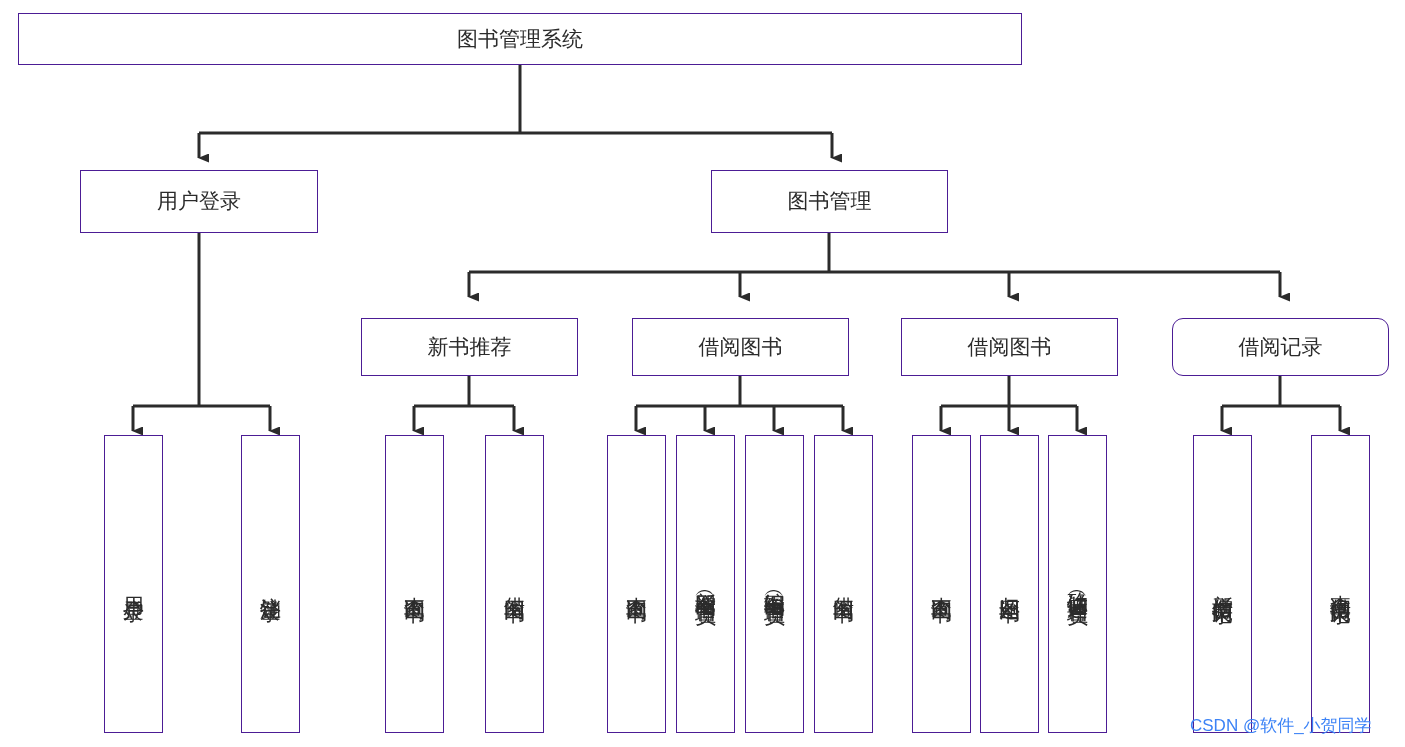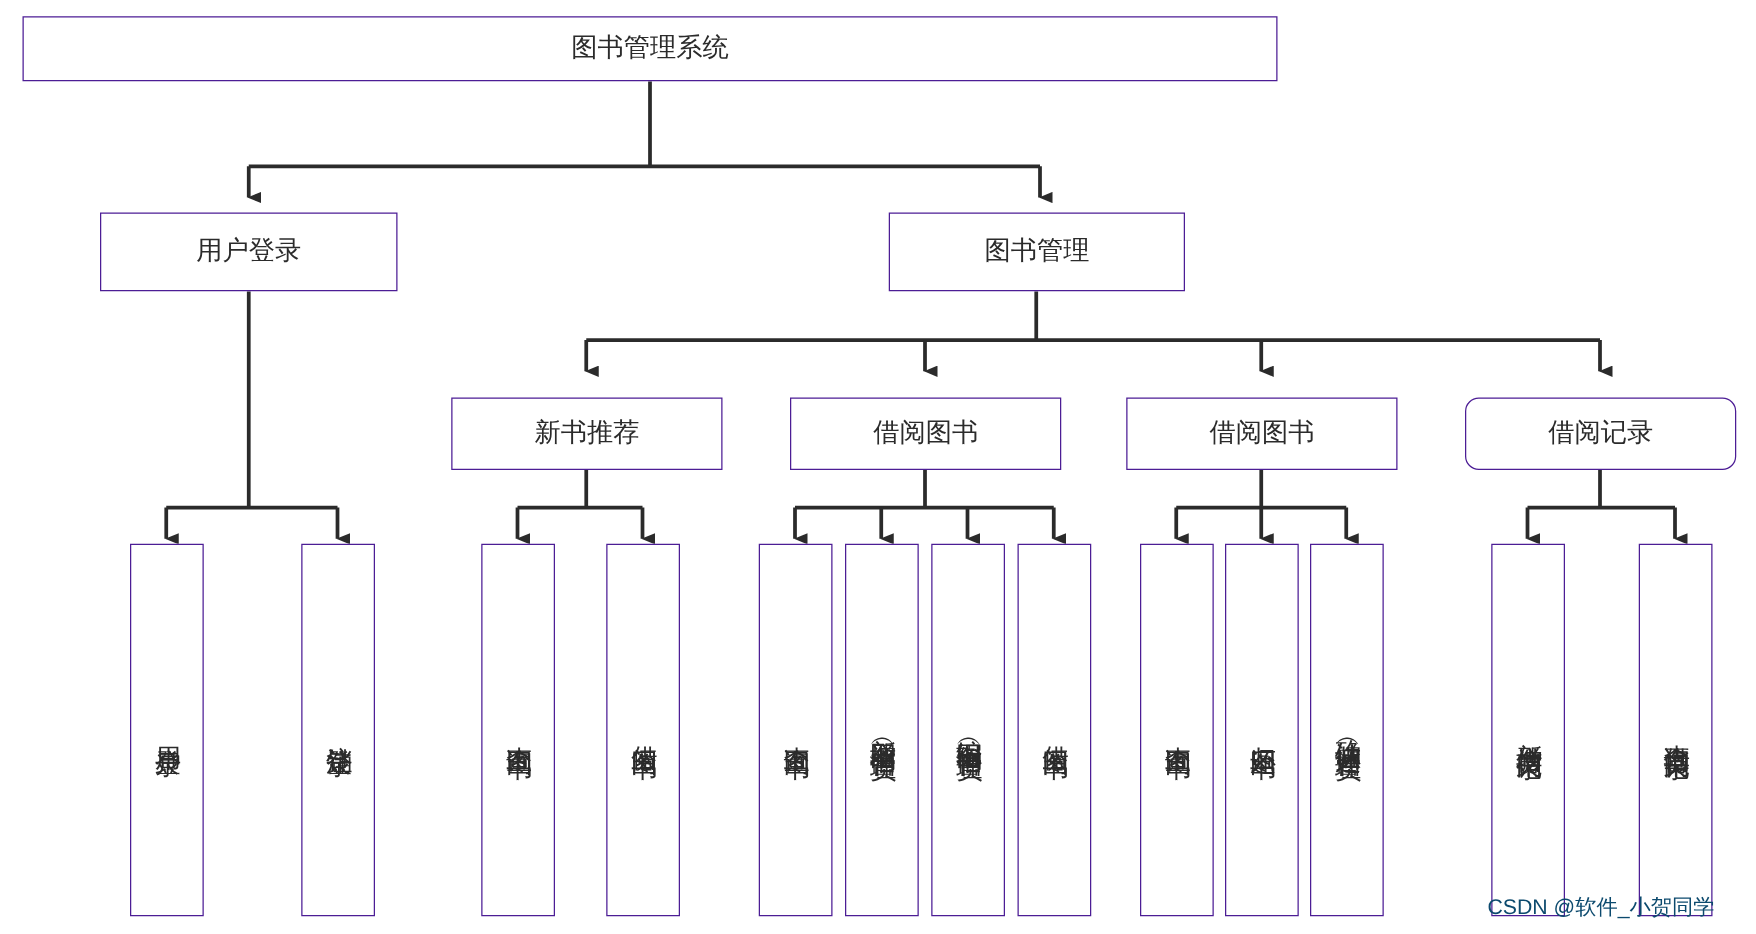--- a/index.html
+++ b/index.html
@@ -45,21 +45,21 @@
     text-orientation: upright;
     letter-spacing: 2px;
   }
   .node.v .lbl {
     writing-mode: vertical-rl;
     text-orientation: upright;
     white-space: nowrap;
   }
   .watermark {
     position: absolute;
-    color: #0c4a6e;
+    color: #3b82f6;
     font-size: 17px;
     white-space: nowrap;
     left: 1190px;
     top: 714px;
   }
 </style>
 </head>
 <body>
 
 <div id="canvas">

